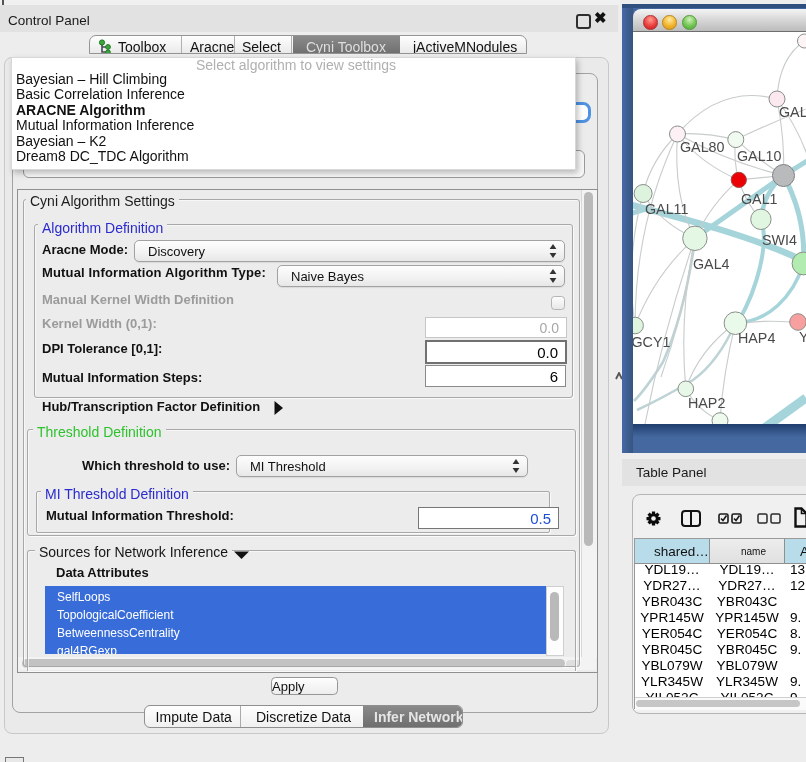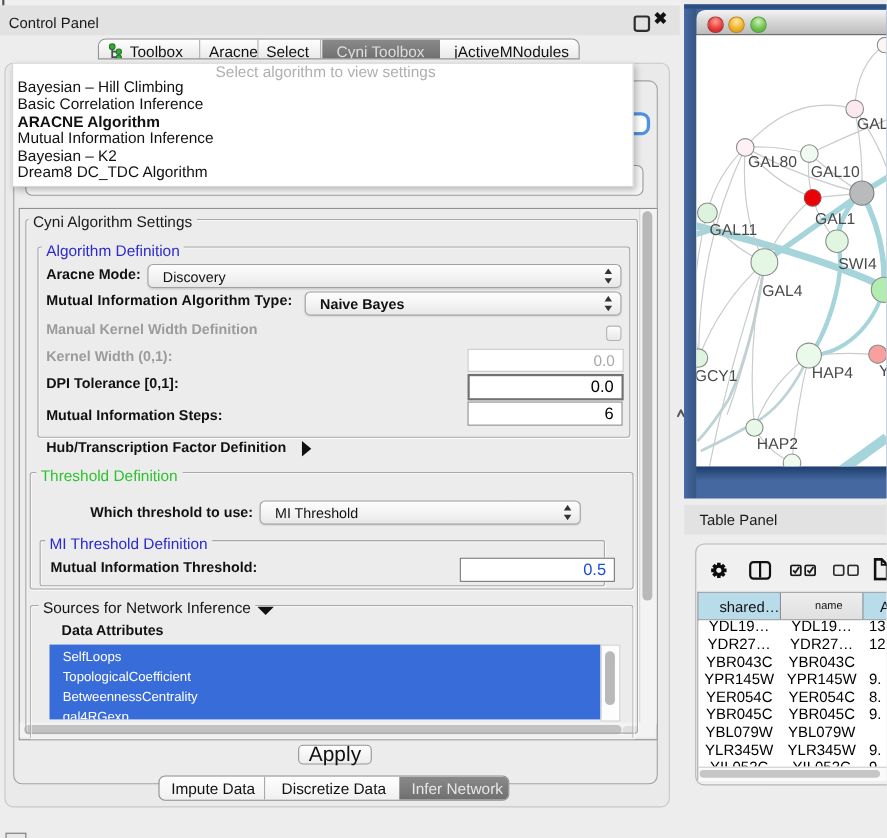--- a/index.html
+++ b/index.html
@@ -77,21 +77,21 @@
 <div class="combo" style="left:134px;top:240px;width:429px;height:20px;">
   <div class="lbl" style="left:13px;top:3.5px;">Discovery</div>
   <div class="ar">
       <svg width="8" height="14" viewBox="0 0 8 14">
         <path d="M4 0 L7.4 5 L0.6 5 Z" fill="#333"></path>
         <path d="M4 14 L7.4 9 L0.6 9 Z" fill="#333"></path>
       </svg>
     </div>
 </div>
 <div class="lbl b" style="left:42px;top:266px;letter-spacing:0.15px;">Mutual Information Algorithm Type:</div>
-<div class="combo" style="left:277px;top:265px;width:286px;height:20px;font-weight:bold;">
+<div class="combo" style="left:277px;top:265px;width:286px;height:20px;">
   <div class="lbl" style="left:13px;top:3.5px;">Naive Bayes</div>
   <div class="ar">
       <svg width="8" height="14" viewBox="0 0 8 14">
         <path d="M4 0 L7.4 5 L0.6 5 Z" fill="#333"></path>
         <path d="M4 14 L7.4 9 L0.6 9 Z" fill="#333"></path>
       </svg>
     </div>
 </div>
 <div class="lbl b dis" style="left:42px;top:293px;">Manual Kernel Width Definition</div>
 <div class="ab" style="left:551px;top:296px;width:12px;height:12px;border:1px solid #b4b4b4;border-radius:3.5px;background:linear-gradient(#fdfdfd,#e8e8e8);"></div>
@@ -137,28 +137,28 @@
 <svg class="ab" style="left:233.5px;top:551px;" width="15" height="8" viewBox="0 0 15 8">
     <path d="M0 0.5 L15 0.5 L7.5 8 Z" fill="#111"></path>
   </svg>
 <div class="lbl b" style="left:36px;top:566px;padding-left:20px;">Data Attributes</div>
 <div class="ab" style="left:45px;top:586px;width:501px;height:68px;background:#386cd8;overflow:hidden;">
   <div class="lbl" style="left:12px;top:1.5px;line-height:18.3px;color:#fff;font-size:12px;">SelfLoops<br>TopologicalCoefficient<br>BetweennessCentrality<br>gal4RGexp</div>
 </div>
 <div class="ab" style="left:546px;top:586px;width:16px;height:68px;background:#fdfdfd;border:1px solid #cfcfcf;"></div>
 <div class="ab" style="left:549.5px;top:592px;width:9px;height:49px;background:#b9b9b9;border-radius:4.5px;"></div>
 
-<div class="ab" style="left:271px;top:677px;width:65px;height:16px;border:1px solid #969696;border-radius:4.5px;background:linear-gradient(#fefefe,#ededed);text-align:center;font-size:19px;line-height:17px;color:#111;">Apply</div>
+<div class="ab" style="left:271px;top:677px;width:65px;height:16px;border:1px solid #969696;border-radius:4.5px;background:linear-gradient(#fefefe,#ededed);font-size:13px;line-height:17px;color:#111;">Apply</div>
 
 <div class="ab" style="left:144px;top:705px;width:317px;height:21px;border:1px solid #8f8f8f;border-radius:6px;background:linear-gradient(#fefefe,#f0f0f0);overflow:hidden;">
   <div class="ab" style="left:95px;top:0;width:1px;height:21px;background:#aaa;"></div>
   <div class="ab" style="left:218px;top:0;width:101px;height:21px;background:linear-gradient(#8a8a8a,#6f6f6f);"></div>
   <div class="lbl" style="left:10.6px;top:3.5px;font-size:14px;">Impute Data</div>
   <div class="lbl" style="left:111px;top:3.5px;font-size:14px;">Discretize Data</div>
-  <div class="lbl" style="left:229px;top:3.5px;font-size:14px;color:#e6e6e6;">Infer Network</div>
+  <div class="lbl" style="left:229px;top:3.5px;font-size:14px;color:#e6e6e6;font-weight:bold;">Infer Network</div>
 </div>
 
 <div class="ab" style="left:4.5px;top:756.5px;width:17px;height:12px;border:1.5px solid #777;background:#e8e8e8;"></div>
 
 <div class="ab" style="left:11px;top:57px;width:563px;height:111px;background:#fff;border:1px solid #d8d8d8;box-shadow:2px 3px 6px rgba(0,0,0,0.25);"></div>
 <div class="lbl" style="left:196px;top:57.5px;font-size:14px;color:#b0b0b0;line-height:14.5px;">Select algorithm to view settings</div>
 <div class="lbl" style="left:16px;top:71.7px;font-size:14px;line-height:15.5px;">Bayesian – Hill Climbing<br>Basic Correlation Inference<br><span class="b">ARACNE Algorithm</span><br>Mutual Information Inference<br>Bayesian – K2<br>Dream8 DC_TDC Algorithm</div>
 
 <div class="ab" style="left:622px;top:4px;width:184px;height:449px;background:#40659f;"></div>
 <div class="ab" style="left:622px;top:4px;width:184px;height:4px;background:#2f4f80;"></div>

